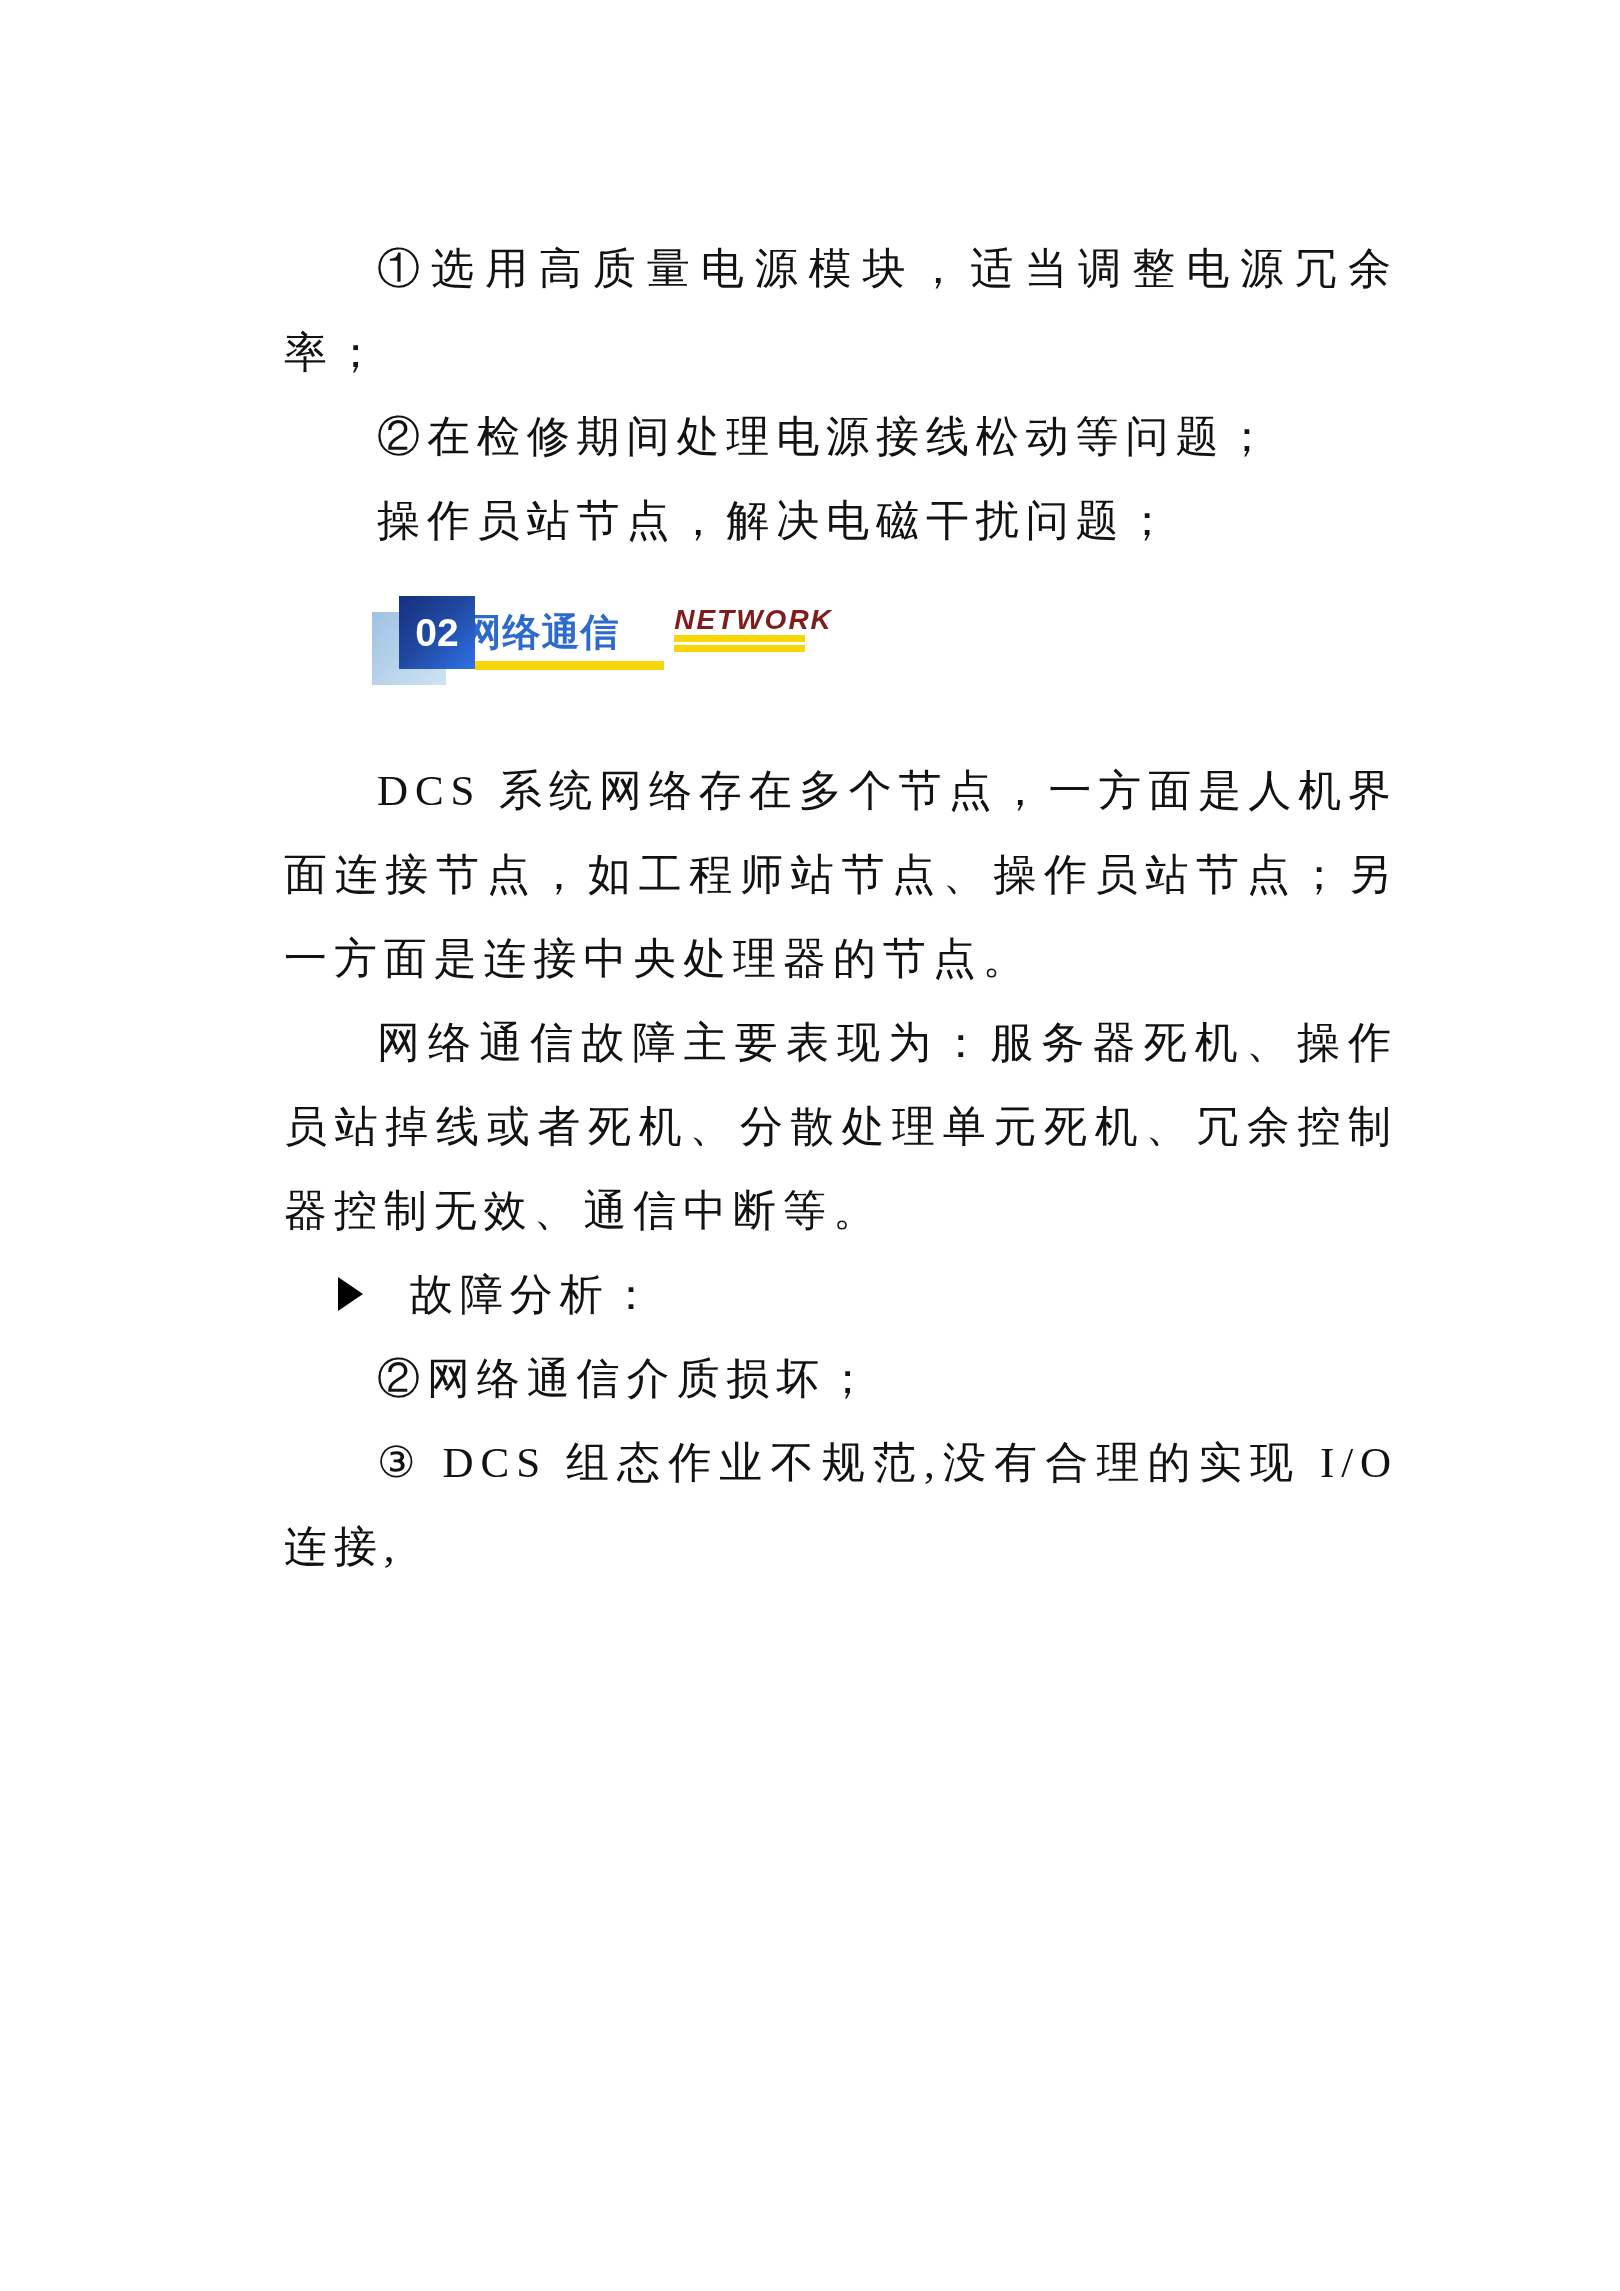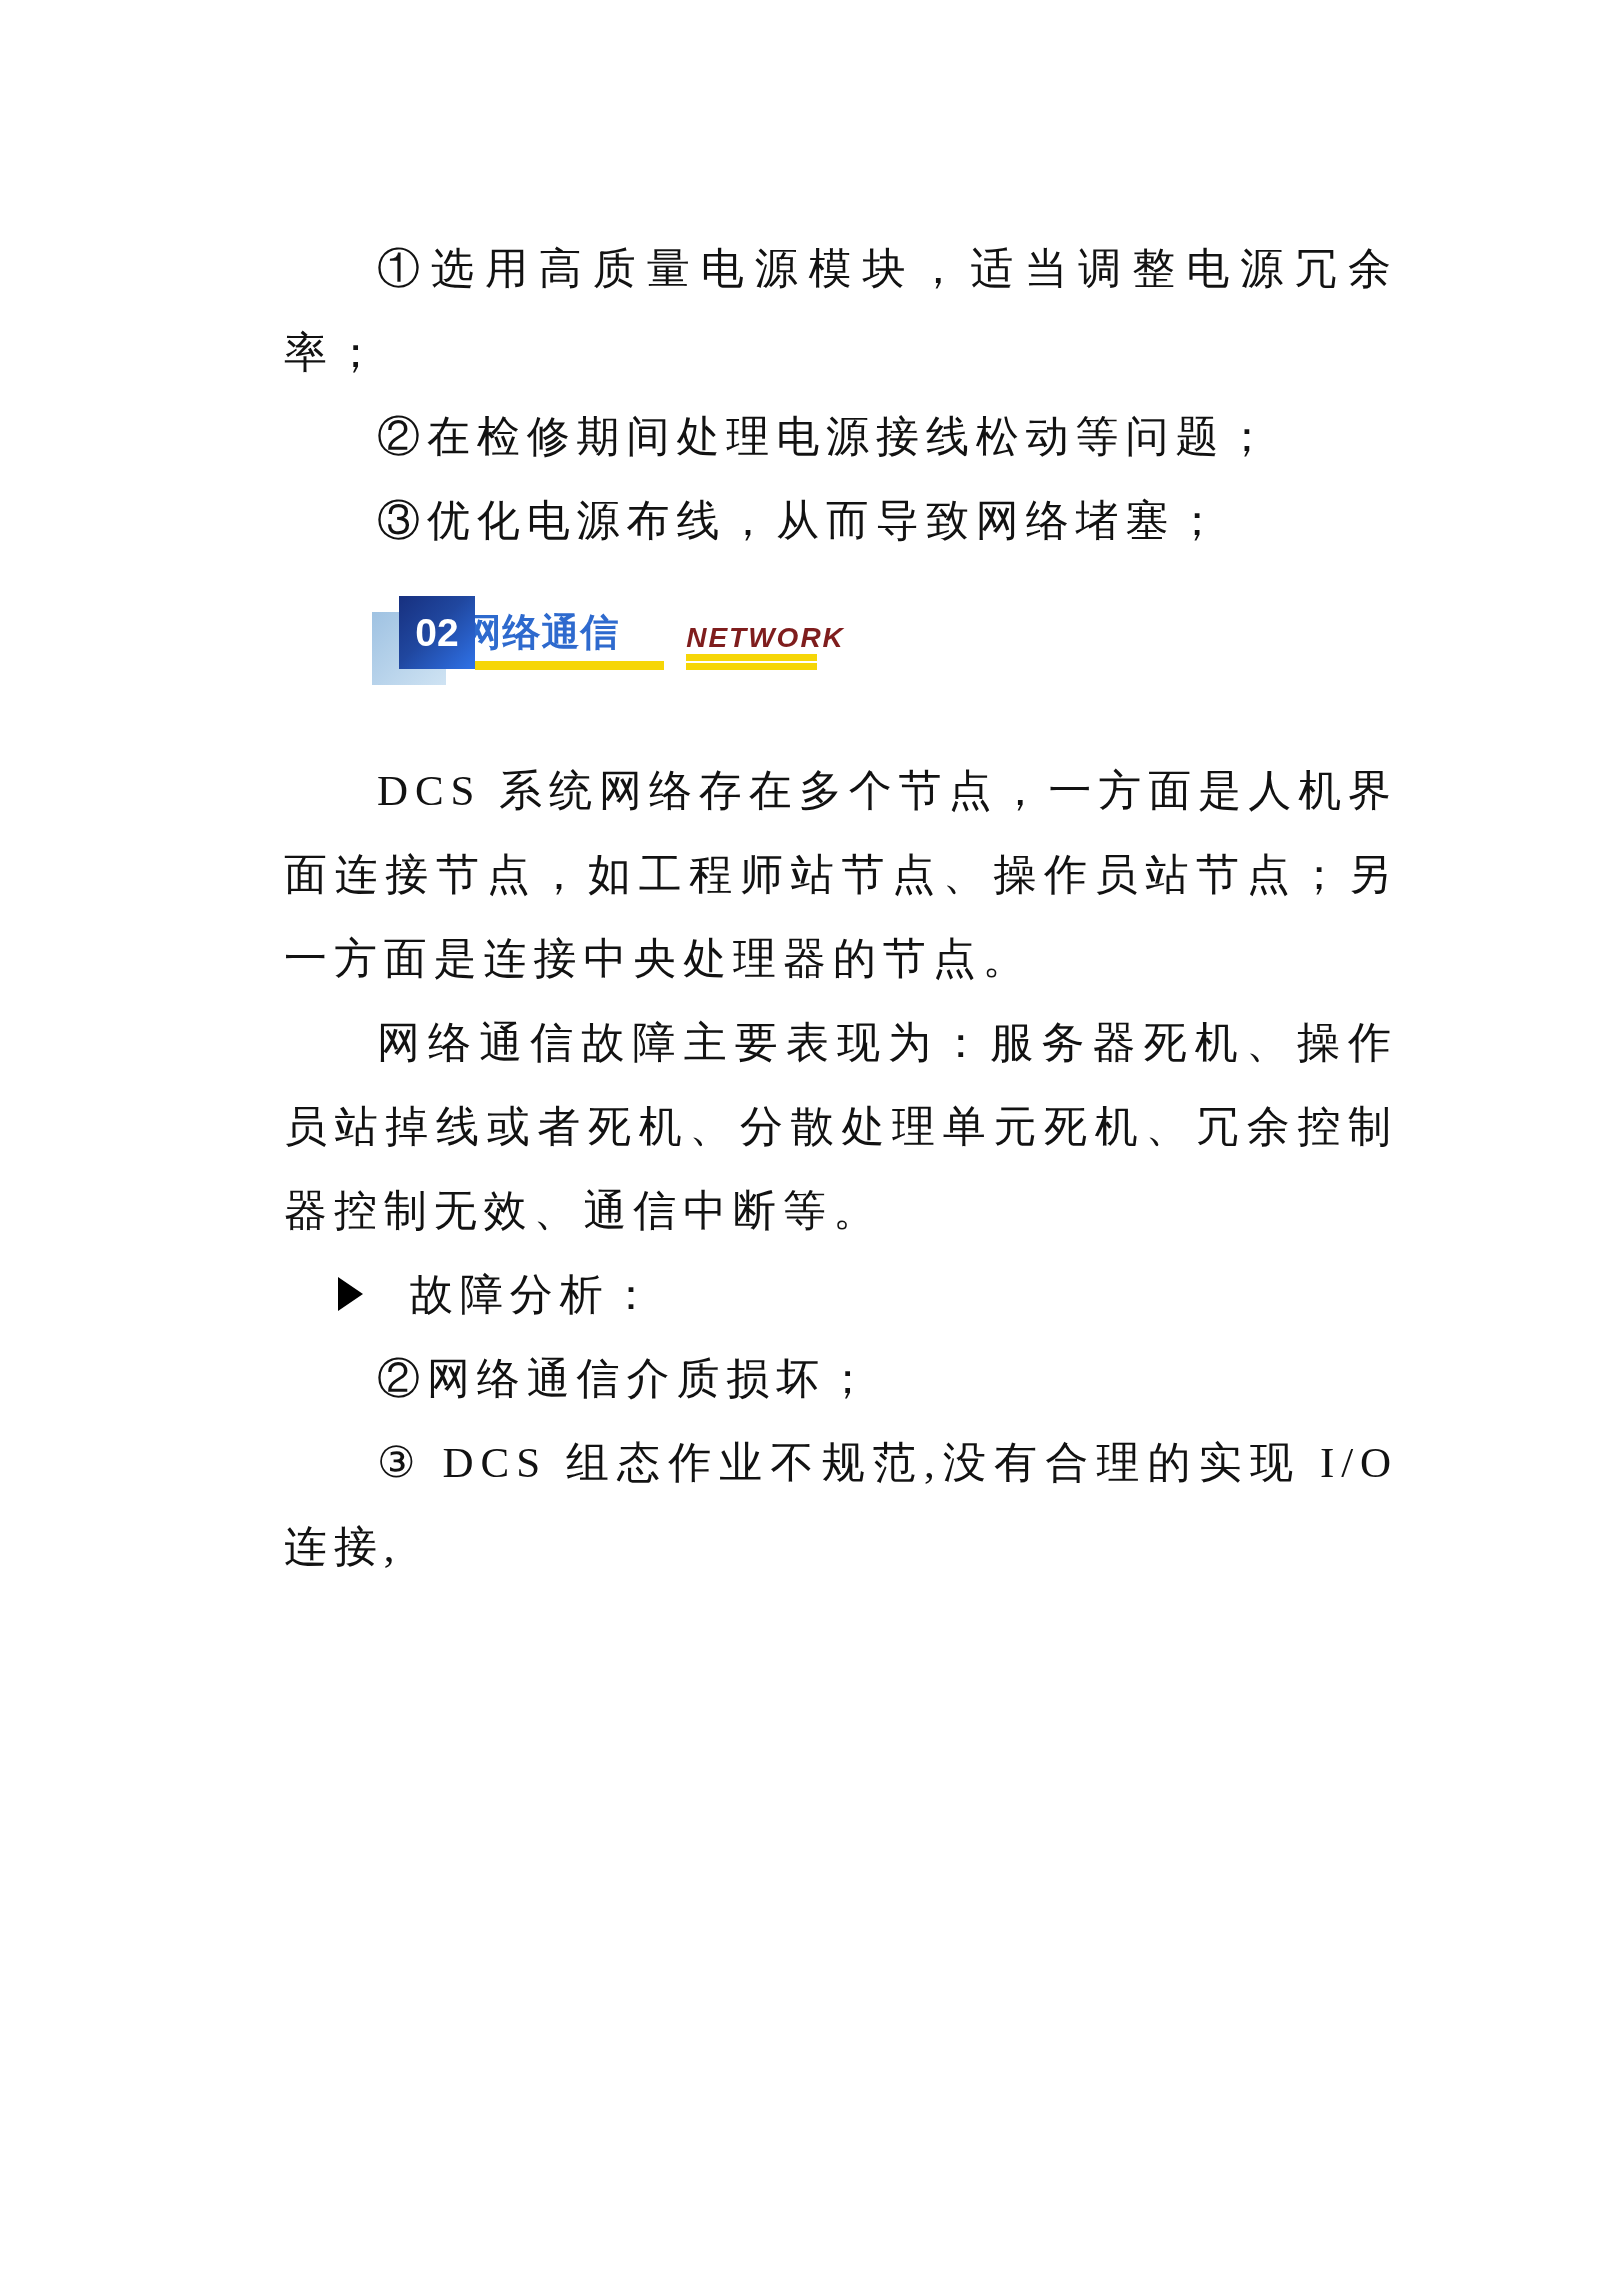--- a/index.html
+++ b/index.html
@@ -40,21 +40,21 @@
     background:linear-gradient(135deg,#9fc2e2 0%,#cfe3f3 100%);
   }
   .badge {
     position:absolute; left:0; top:0;
     width:76px; height:73px;
     background:linear-gradient(135deg,#17307f 0%,#20479f 45%,#2f72e8 100%);
     color:#ffffff;
     display:flex; align-items:center; justify-content:center;
     font-size:39px; font-weight:bold;margin-left:41px;
   }
-  .title-group { display:flex; align-items:flex-end; margin-left:17.6px; padding-top:15.7px;gap:12px; }
+  .title-group { display:flex; align-items:flex-start; margin-left:17.6px; padding-top:15.7px; }
   .title-cn-col { display:flex; flex-direction:column; }
   .title-cn {
     font-size:38px; font-weight:bold; color:#2e6ace;
     letter-spacing:1px; line-height:41px; white-space:nowrap;
   }
   .cn-underline { width:189px; height:8.8px; background:#f6d607; margin:8.8px 0 0 11.8px; }
   .title-en-col { display:flex; flex-direction:column; margin-left:9.8px; margin-top:-4.9px; }
   .title-en {
     font-size:28px; font-weight:bold; font-style:italic;
     color:#7f1d1d; letter-spacing:2px; line-height:25.5px; white-space:nowrap;
@@ -77,21 +77,21 @@
 <body>
 
 <div class="page">
   <div class="content">
 
 
     <p class="para indent">①选用高质量电源模块，适当调整电源冗余率；</p>
 
     <p class="para indent">②在检修期间处理电源接线松动等问题；</p>
 
-    <p class="para indent">③优化电源布线，从而导致网络堵塞；</p>
+    <p class="para indent">操作员站节点，解决电磁干扰问题；</p>
 
 
     <div class="section-header">
       <div class="badge-wrap">
         <div class="badge-shadow"></div>
         <div class="badge">02</div>
       </div>
       <div class="title-group">
         <div class="title-cn-col">
           <div class="title-cn">网络通信</div>

